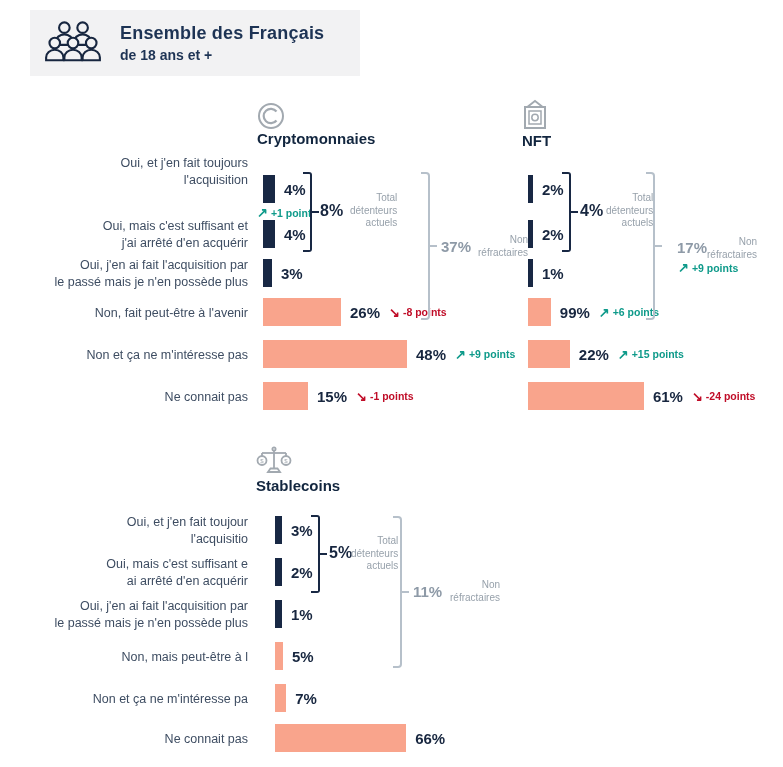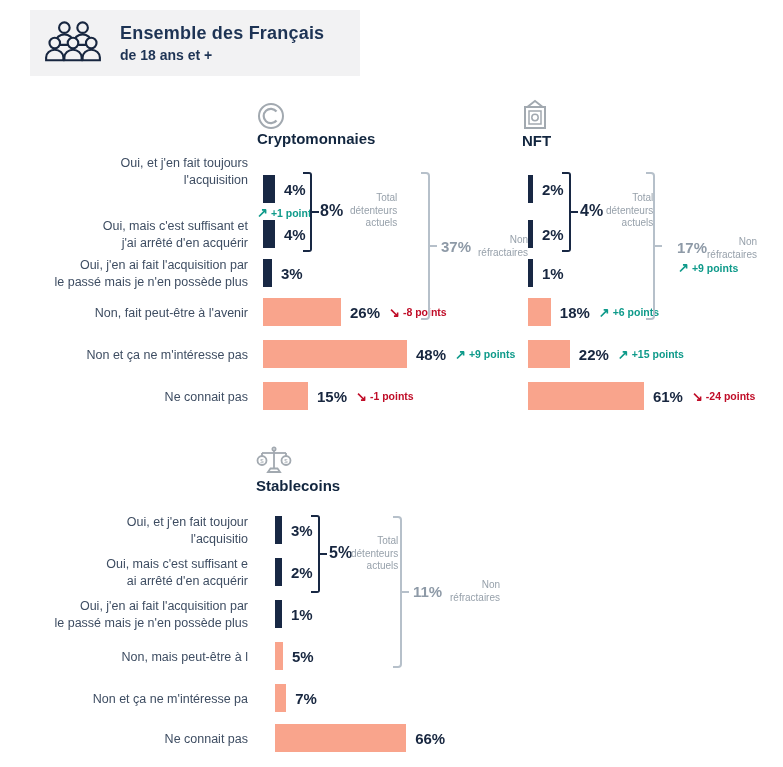--- a/index.html
+++ b/index.html
@@ -152,21 +152,21 @@
   <div class="bar-row" style="left:528px;top:220px">
     <div class="bar" style="width: 5px; background: rgb(24, 40, 68);"></div>
     <span class="pct">2%</span>
   </div>
   <div class="bar-row" style="left:528px;top:259px">
     <div class="bar" style="width: 5px; background: rgb(24, 40, 68);"></div>
     <span class="pct">1%</span>
   </div>
   <div class="bar-row" style="left:528px;top:298px">
     <div class="bar" style="width: 22.8px; background: rgb(249, 164, 140);"></div>
-    <span class="pct">18%</span>
+    <span class="pct">99%</span>
     <span class="delta" data-trend="up">
         <span class="arrow">↗</span>
         <span>+6 points</span>
       </span>
   </div>
   <div class="bar-row" style="left:528px;top:340px">
     <div class="bar" style="width: 41.8px; background: rgb(249, 164, 140);"></div>
     <span class="pct">22%</span>
     <span class="delta" data-trend="up">
         <span class="arrow">↗</span>

